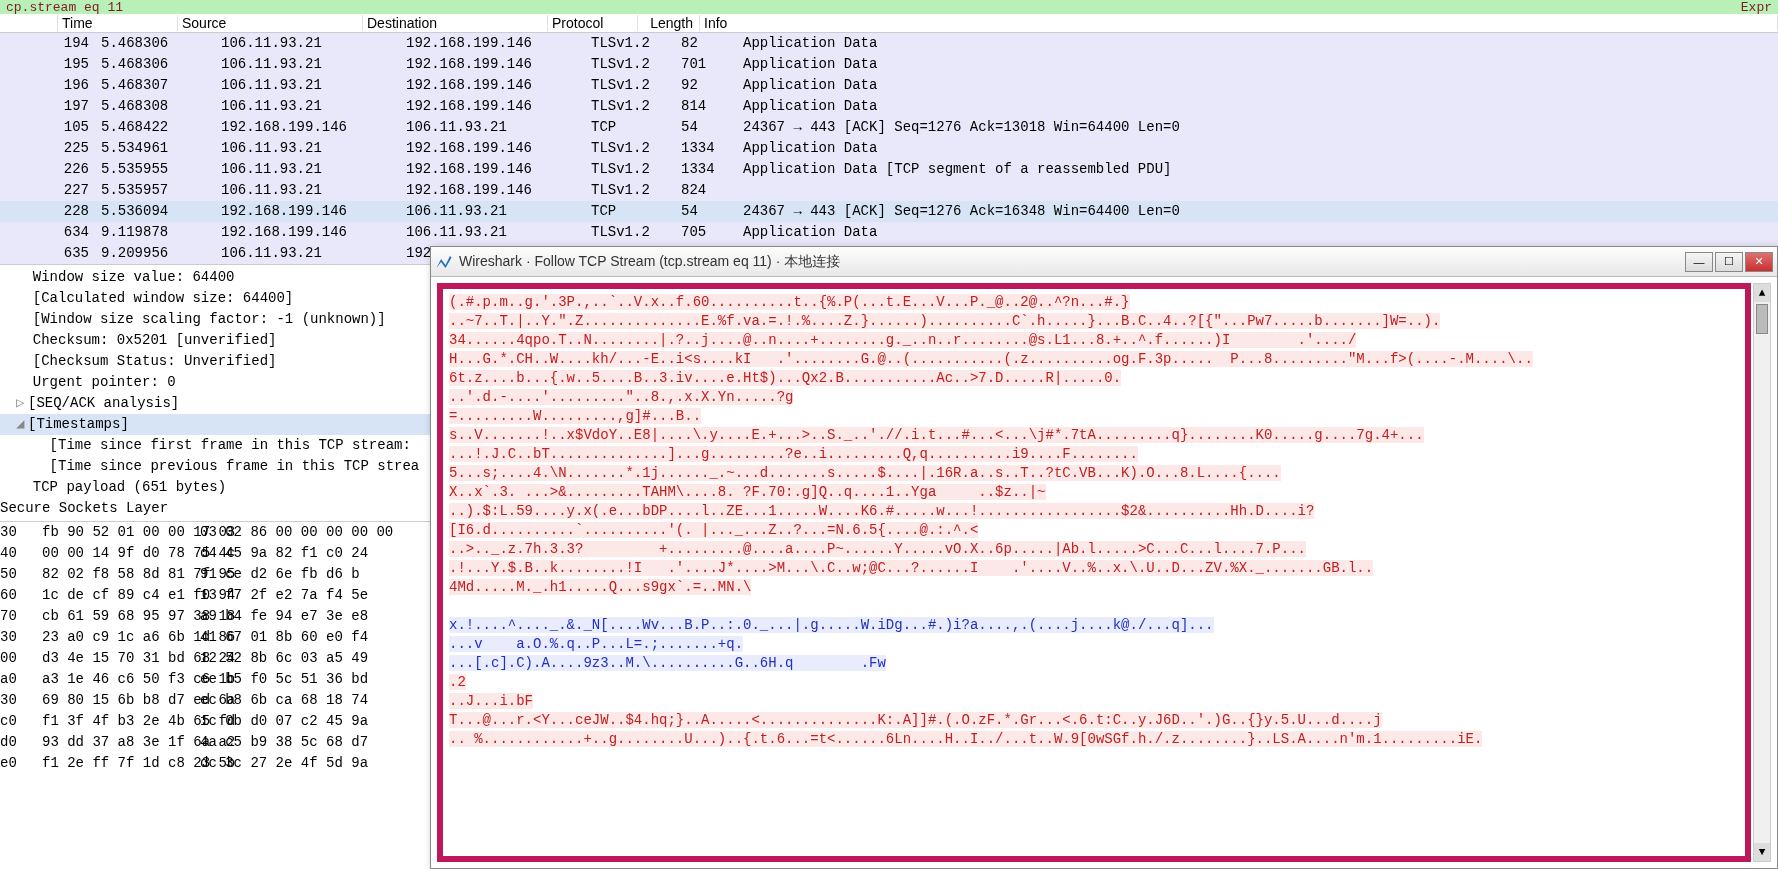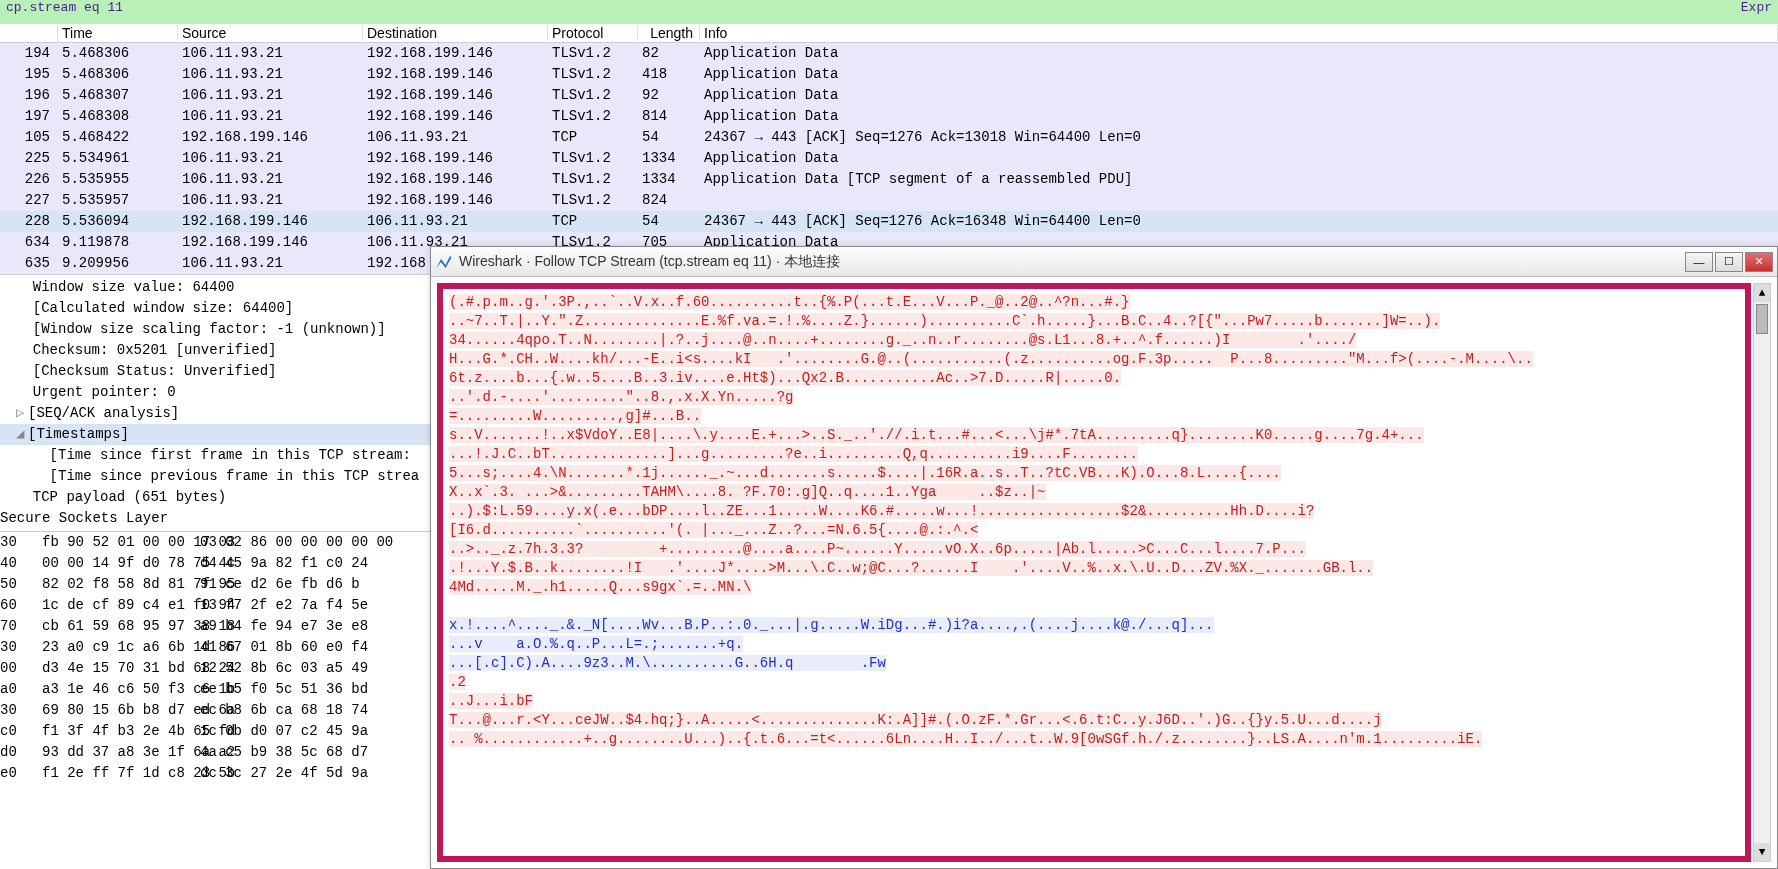--- a/index.html
+++ b/index.html
@@ -1,31 +1,31 @@
 <!DOCTYPE html>
 <html><head>
 <meta charset="utf-8">
 <style>
 * { margin: 0; padding: 0; box-sizing: border-box; }
 body { font-family: "Consolas", "Courier New", monospace; font-size: 14px; background: #fff; overflow: hidden; width: 1778px; height: 869px; position: relative; }
 
-.filter-bar { background: #b8f0b8; height: 24px; padding: 0 6px; font-size: 13px; color: #4c1d95; overflow: hidden; display: flex; justify-content: space-between; }
+.filter-bar { background: #b8f0b8; height: 14px; padding: 0 6px; font-size: 13px; color: #7f1d1d; overflow: hidden; display: flex; justify-content: space-between; }
 
 .packet-list { background: #fff; }
 .packet-headers { display: flex; background: #fff; border-bottom: 1px solid #ccc; font-family: "Segoe UI", sans-serif; font-size: 14px; padding: 1px 0; }
 .packet-headers > div { border-right: 1px solid #e0e0e0; padding: 0 4px; }
 .col-no { width: 58px; text-align: right; padding-right: 8px !important; }
 .col-time { width: 120px; }
 .col-src { width: 185px; }
 .col-dst { width: 185px; }
 .col-proto { width: 90px; }
 .col-len { width: 62px; text-align: right; padding-right: 6px !important; }
 .col-info { flex: 1; }
 
-.packet-row { display: flex; background: #e8e8fa; font-size: 14px; line-height: 21px; white-space: pre; }
+.packet-row { display: flex; background: #e8e8fa; font-size: 14px; line-height: 21px; white-space: pre; padding-left: 39px; }
 .packet-row.sel { background: #d6e4f5; }
 .packet-row > div { padding: 0 4px; }
 .packet-row .col-no { text-align: right; padding-right: 8px; }
 .packet-row .col-len { text-align: left; padding-right: 6px; }
 
 .details-pane { background: #fff; border-top: 1px solid #ccc; padding: 2px 0; font-size: 14px; line-height: 21px; white-space: pre; }
 .details-pane .line { padding-left: 16px; }
 .details-pane .line.l0 { padding-left: 0; }
 .details-pane .line.sel { background: #d6e4f5; }
 .tri { display:inline-block; width:12px; color:#888; }
@@ -66,21 +66,21 @@
     <div class="col-no"></div>
     <div class="col-time">Time</div>
     <div class="col-src">Source</div>
     <div class="col-dst">Destination</div>
     <div class="col-proto">Protocol</div>
     <div class="col-len">Length</div>
     <div class="col-info">Info</div>
   </div>
   <div id="packet-rows">
       <div class="packet-row"><div class="col-no">194</div><div class="col-time">5.468306</div><div class="col-src">106.11.93.21</div><div class="col-dst">192.168.199.146</div><div class="col-proto">TLSv1.2</div><div class="col-len">82</div><div class="col-info">Application Data</div></div>
-      <div class="packet-row"><div class="col-no">195</div><div class="col-time">5.468306</div><div class="col-src">106.11.93.21</div><div class="col-dst">192.168.199.146</div><div class="col-proto">TLSv1.2</div><div class="col-len">418</div><div class="col-info">Application Data</div></div>
+      <div class="packet-row"><div class="col-no">195</div><div class="col-time">5.468306</div><div class="col-src">106.11.93.21</div><div class="col-dst">192.168.199.146</div><div class="col-proto">TLSv1.2</div><div class="col-len">701</div><div class="col-info">Application Data</div></div>
       <div class="packet-row"><div class="col-no">196</div><div class="col-time">5.468307</div><div class="col-src">106.11.93.21</div><div class="col-dst">192.168.199.146</div><div class="col-proto">TLSv1.2</div><div class="col-len">92</div><div class="col-info">Application Data</div></div>
       <div class="packet-row"><div class="col-no">197</div><div class="col-time">5.468308</div><div class="col-src">106.11.93.21</div><div class="col-dst">192.168.199.146</div><div class="col-proto">TLSv1.2</div><div class="col-len">814</div><div class="col-info">Application Data</div></div>
       <div class="packet-row"><div class="col-no">105</div><div class="col-time">5.468422</div><div class="col-src">192.168.199.146</div><div class="col-dst">106.11.93.21</div><div class="col-proto">TCP</div><div class="col-len">54</div><div class="col-info">24367 → 443 [ACK] Seq=1276 Ack=13018 Win=64400 Len=0</div></div>
       <div class="packet-row"><div class="col-no">225</div><div class="col-time">5.534961</div><div class="col-src">106.11.93.21</div><div class="col-dst">192.168.199.146</div><div class="col-proto">TLSv1.2</div><div class="col-len">1334</div><div class="col-info">Application Data</div></div>
       <div class="packet-row"><div class="col-no">226</div><div class="col-time">5.535955</div><div class="col-src">106.11.93.21</div><div class="col-dst">192.168.199.146</div><div class="col-proto">TLSv1.2</div><div class="col-len">1334</div><div class="col-info">Application Data [TCP segment of a reassembled PDU]</div></div>
       <div class="packet-row"><div class="col-no">227</div><div class="col-time">5.535957</div><div class="col-src">106.11.93.21</div><div class="col-dst">192.168.199.146</div><div class="col-proto">TLSv1.2</div><div class="col-len">824</div></div>
       <div class="packet-row sel"><div class="col-no">228</div><div class="col-time">5.536094</div><div class="col-src">192.168.199.146</div><div class="col-dst">106.11.93.21</div><div class="col-proto">TCP</div><div class="col-len">54</div><div class="col-info">24367 → 443 [ACK] Seq=1276 Ack=16348 Win=64400 Len=0</div></div>
       <div class="packet-row"><div class="col-no">634</div><div class="col-time">9.119878</div><div class="col-src">192.168.199.146</div><div class="col-dst">106.11.93.21</div><div class="col-proto">TLSv1.2</div><div class="col-len">705</div><div class="col-info">Application Data</div></div>
       <div class="packet-row"><div class="col-no">635</div><div class="col-time">9.209956</div><div class="col-src">106.11.93.21</div><div class="col-dst">192.168</div><div class="col-proto"></div><div class="col-len"></div><div class="col-info"></div></div>
     </div>

